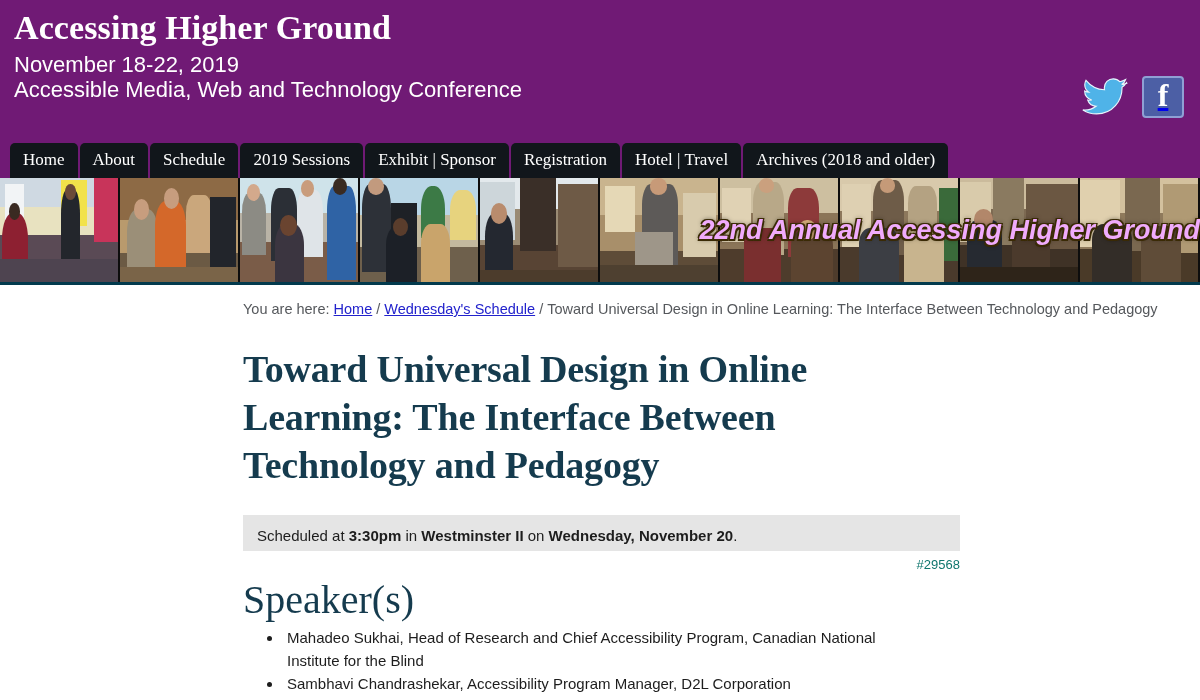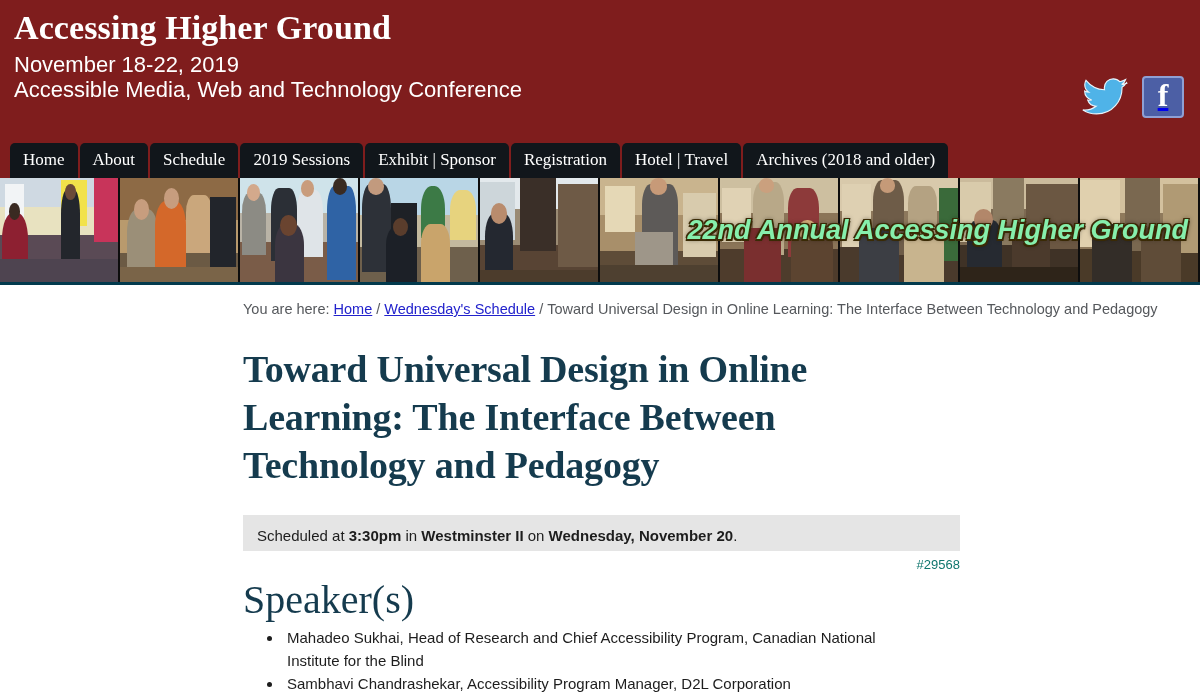--- a/index.html
+++ b/index.html
@@ -12,21 +12,21 @@
     height: 700px;
     overflow: hidden;
     background: #ffffff;
     font-family: "Liberation Sans", sans-serif;
     -webkit-font-smoothing: antialiased;
   }
 
   
   .site-header {
     position: relative;
-    background: #7f1d1d;
+    background: #701a75;
     height: 178px;
     box-sizing: border-box;
     padding: 8px 0 0 0;
   }
   .header-text {
     padding-left: 14px;
   }
   .site-title {
     font-family: "Liberation Serif", serif;
     font-weight: bold;
@@ -115,29 +115,29 @@
     overflow: hidden;
     border-right: 2px solid #0d0d0d;
     background: #6b563f;
   }
   .photo i {
     position: absolute;
     display: block;
   }
   .banner-caption {
     position: absolute;
-    right: 12px;
+    right: 0;
     top: 50%;
     transform: translateY(-50%);
     font-family: "Liberation Sans", sans-serif;
     font-weight: bold;
     font-style: italic;
     font-size: 27px;
     line-height: 30px;
-    color: #86efac;
+    color: #f0abfc;
     white-space: nowrap;
     text-shadow:
       -1.5px -1.5px 0 #3a2a05, 1.5px -1.5px 0 #3a2a05,
       -1.5px  1.5px 0 #3a2a05, 1.5px  1.5px 0 #3a2a05,
        0 0 5px rgba(0,0,0,.8);
   }
 
   
   .content {
     background: #ffffff;

